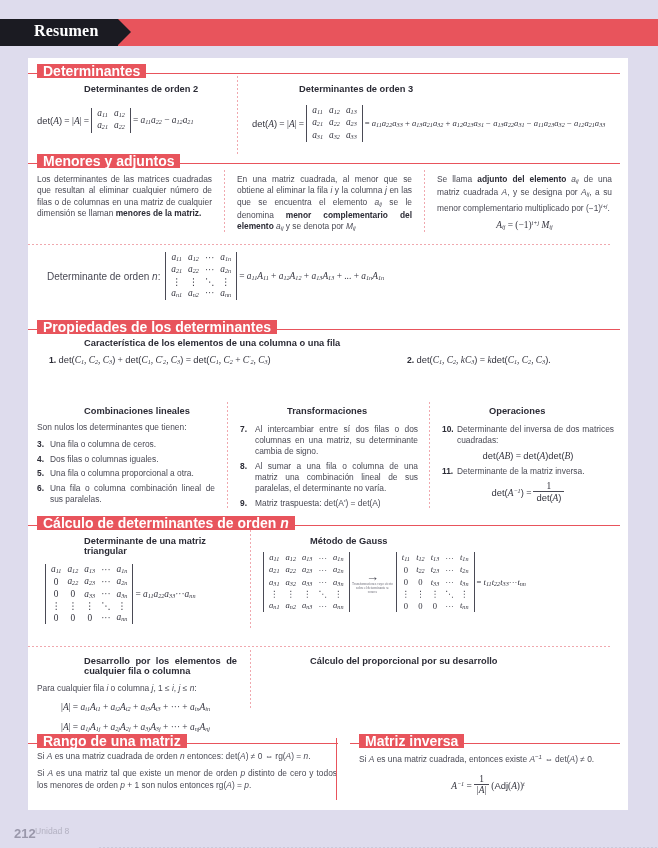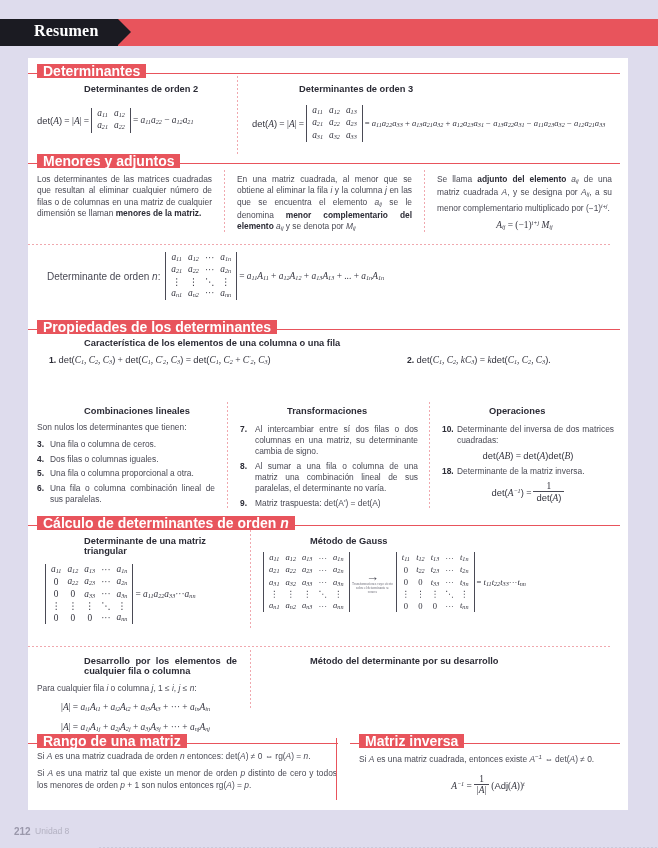--- a/index.html
+++ b/index.html
@@ -98,21 +98,21 @@
     padding-left:13px; position:relative; margin-bottom:3.2px; text-align:justify;
   }
   ol.nums li .n {
     position:absolute; left:0; top:0; font-weight:bold; color:#2c2c36;
   }
   ol.nums li.w2 { padding-left:15px; }
 
   
   .footer { position:absolute; left:0; top:817px; width:658px; height:31px; }
   .footer-sq { position:absolute; left:0; top:0; width:99px; height:31px; background:#dedced; }
-  .footer-num { position:absolute; left:14px; top:9px; font-size:10px; font-weight:bold; color:#9a98ab; }
+  .footer-num { position:absolute; left:14px; top:9px; font-size:13px; font-weight:bold; color:#9a98ab; }
   .footer-txt { position:absolute; left:35px; top:9px; font-size:8.6px; color:#b3b1c2; }
   .footer-rule { position:absolute; left:99px; top:30px; width:559px; height:1px;
     background-image: linear-gradient(to right, #cbc9da 0 2px, transparent 2px 4px);
     background-size:4px 1px; }
 </style>
 </head>
 <body>
 
 <div class="banner">
   <div class="banner-red"></div>
@@ -290,21 +290,21 @@
 
         <div style="position:absolute;left:405px;top:0;width:172px;">
           <h4 class="sub">Operaciones</h4>
           <ol class="nums" style="margin-top:8px;">
             <li class="w2"><span class="n">10.</span><span>Determinante del inversa de dos matrices cuadradas:</span></li>
           </ol>
           <div class="math" style="text-align:center;margin:3px 0 5px 0;">
             <span class="op">det(</span><span class="mi">AB</span><span class="op">)</span> = <span class="op">det(</span><span class="mi">A</span><span class="op">)</span><span class="op">det(</span><span class="mi">B</span><span class="op">)</span>
           </div>
           <ol class="nums">
-            <li class="w2"><span class="n">18.</span><span>Determinante de la matriz inversa.</span></li>
+            <li class="w2"><span class="n">11.</span><span>Determinante de la matriz inversa.</span></li>
           </ol>
           <div class="math" style="text-align:center;margin-top:4px;">
             <span style="display:inline-flex;align-items:center;gap:2px;">
               <span><span class="op">det(</span><span class="mi">A</span><span class="sup-s">−1</span><span class="op">)</span> =</span>
               <span class="frac">
                   <span class="num">1</span>
                   <span class="den"><span class="op">det(</span><span class="mi">A</span><span class="op">)</span></span>
                 </span>
             </span>
           </div>
@@ -441,21 +441,21 @@
             |<span class="mi">A</span>| = <span class="mi">a</span><span class="sub-s">i1</span><span class="mi">A</span><span class="sub-s">i1</span> + <span class="mi">a</span><span class="sub-s">i2</span><span class="mi">A</span><span class="sub-s">i2</span> + <span class="mi">a</span><span class="sub-s">i3</span><span class="mi">A</span><span class="sub-s">i3</span> + ··· + <span class="mi">a</span><span class="sub-s">in</span><span class="mi">A</span><span class="sub-s">in</span>
           </div>
           <div class="math" style="margin-top:9px;margin-left:24px;">
             |<span class="mi">A</span>| = <span class="mi">a</span><span class="sub-s">1j</span><span class="mi">A</span><span class="sub-s">1j</span> + <span class="mi">a</span><span class="sub-s">2j</span><span class="mi">A</span><span class="sub-s">2j</span> + <span class="mi">a</span><span class="sub-s">3j</span><span class="mi">A</span><span class="sub-s">3j</span> + ··· + <span class="mi">a</span><span class="sub-s">nj</span><span class="mi">A</span><span class="sub-s">nj</span>
           </div>
         </div>
 
         <div class="vdot" style="left:213px;top:-6px;height:60px;"></div>
 
         <div style="position:absolute;left:226px;top:0;width:350px;">
-          <h4 class="sub">Método del determinante por su desarrollo</h4>
+          <h4 class="sub">Cálculo del proporcional por su desarrollo</h4>
         </div>
       </div>
     </div>
   </div>
 
   <div class="section" style="left:0;top:676px;width:310px;height:70px;">
     <div class="sec-rule"></div>
     <div class="sec-left-stub"></div>
     <div class="sec-tab">Rango de una matriz</div>
     <div class="sec-body" style="top:17px;width:300px;">

